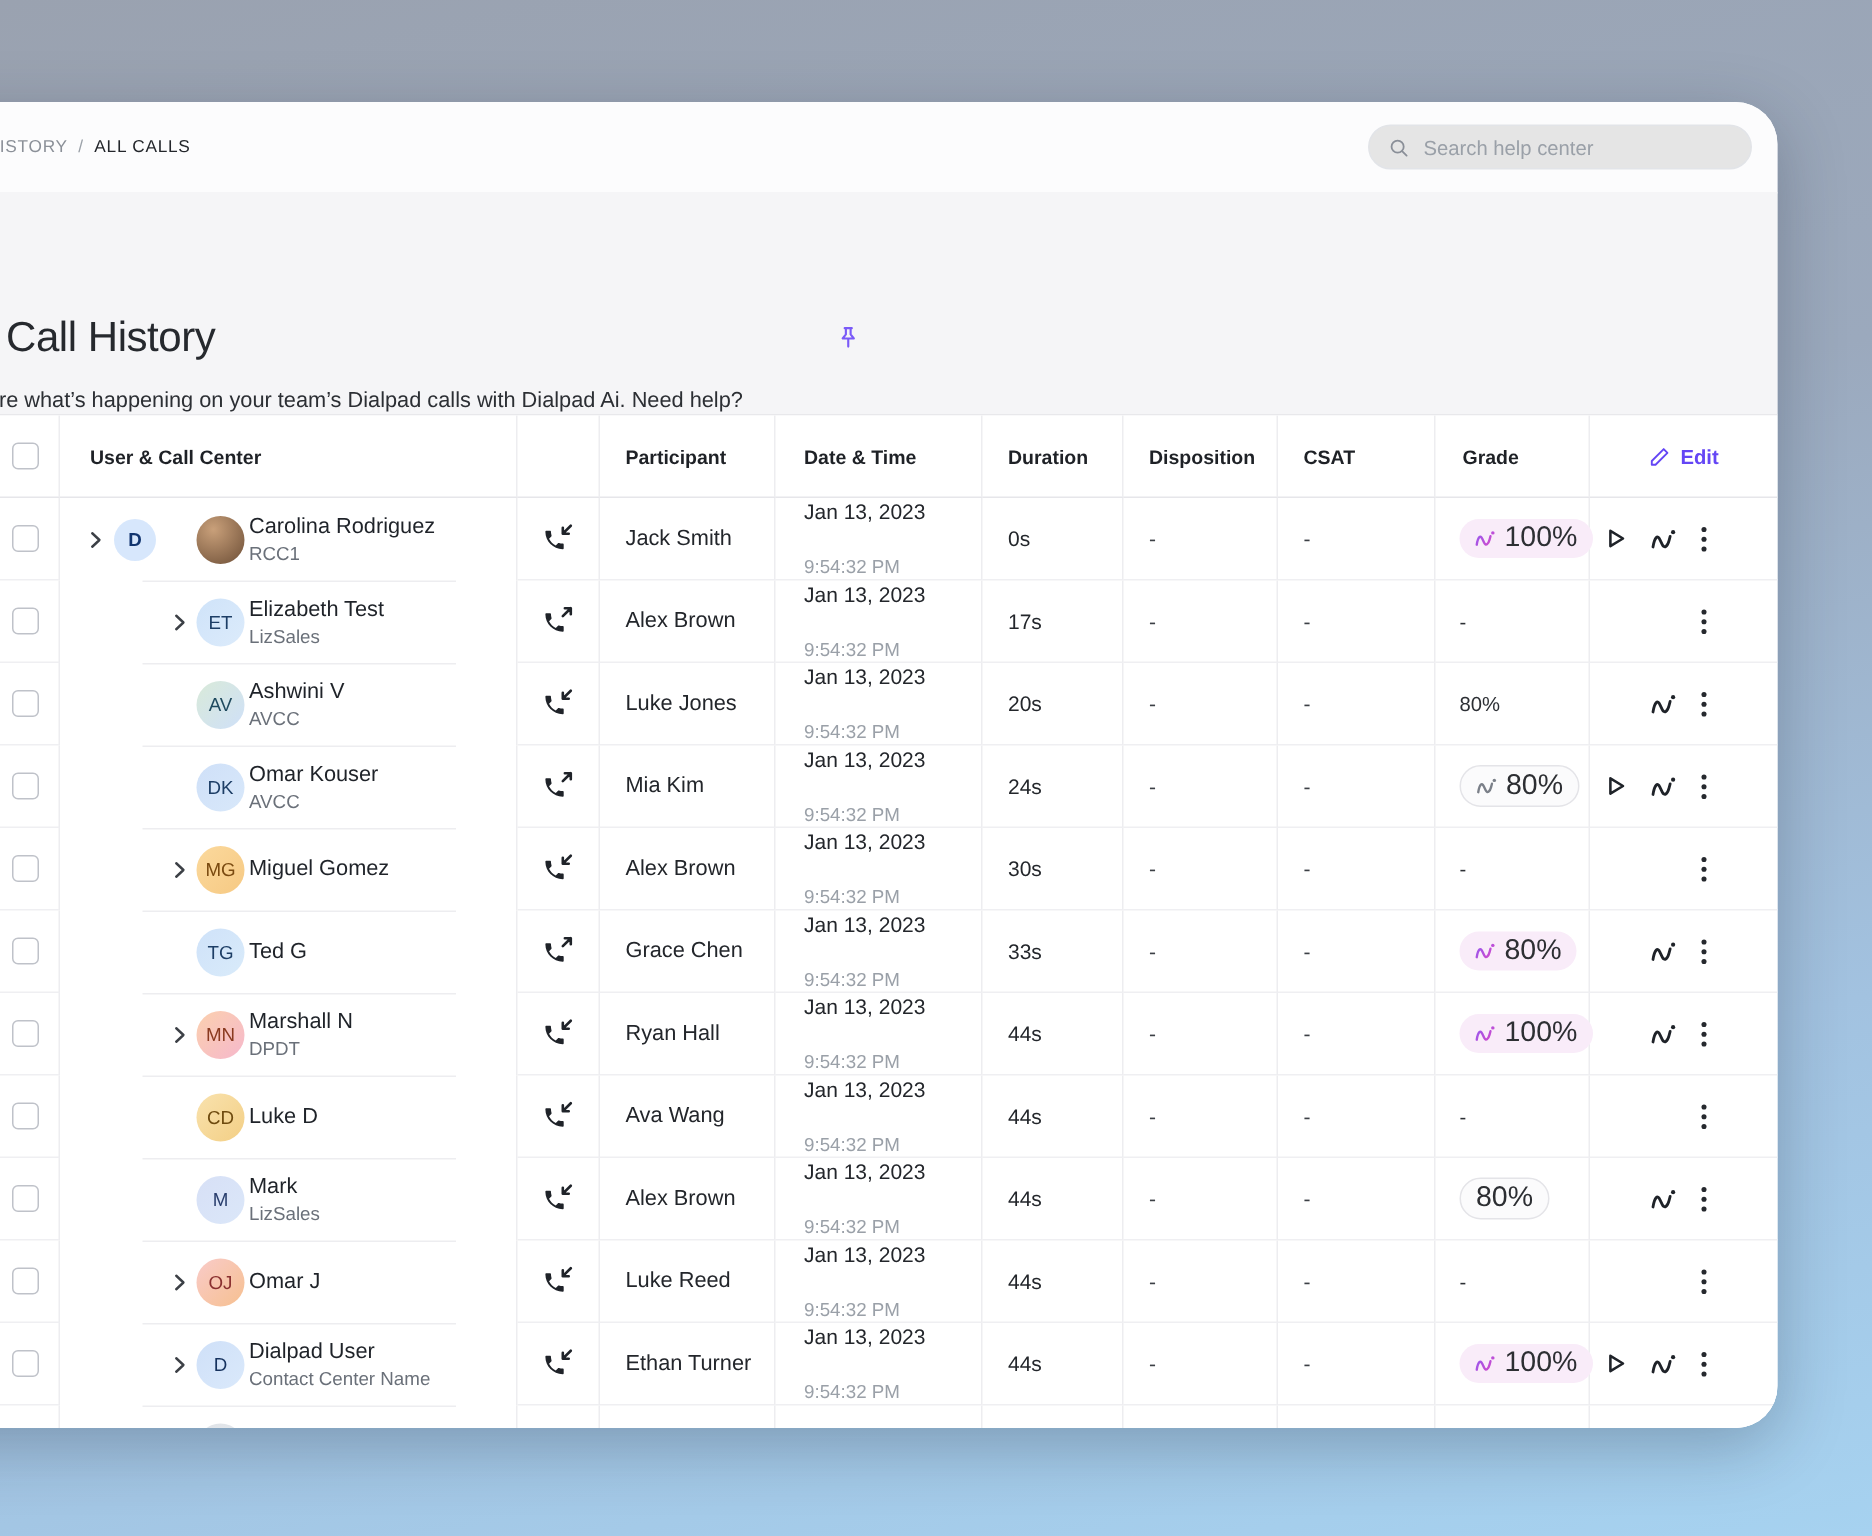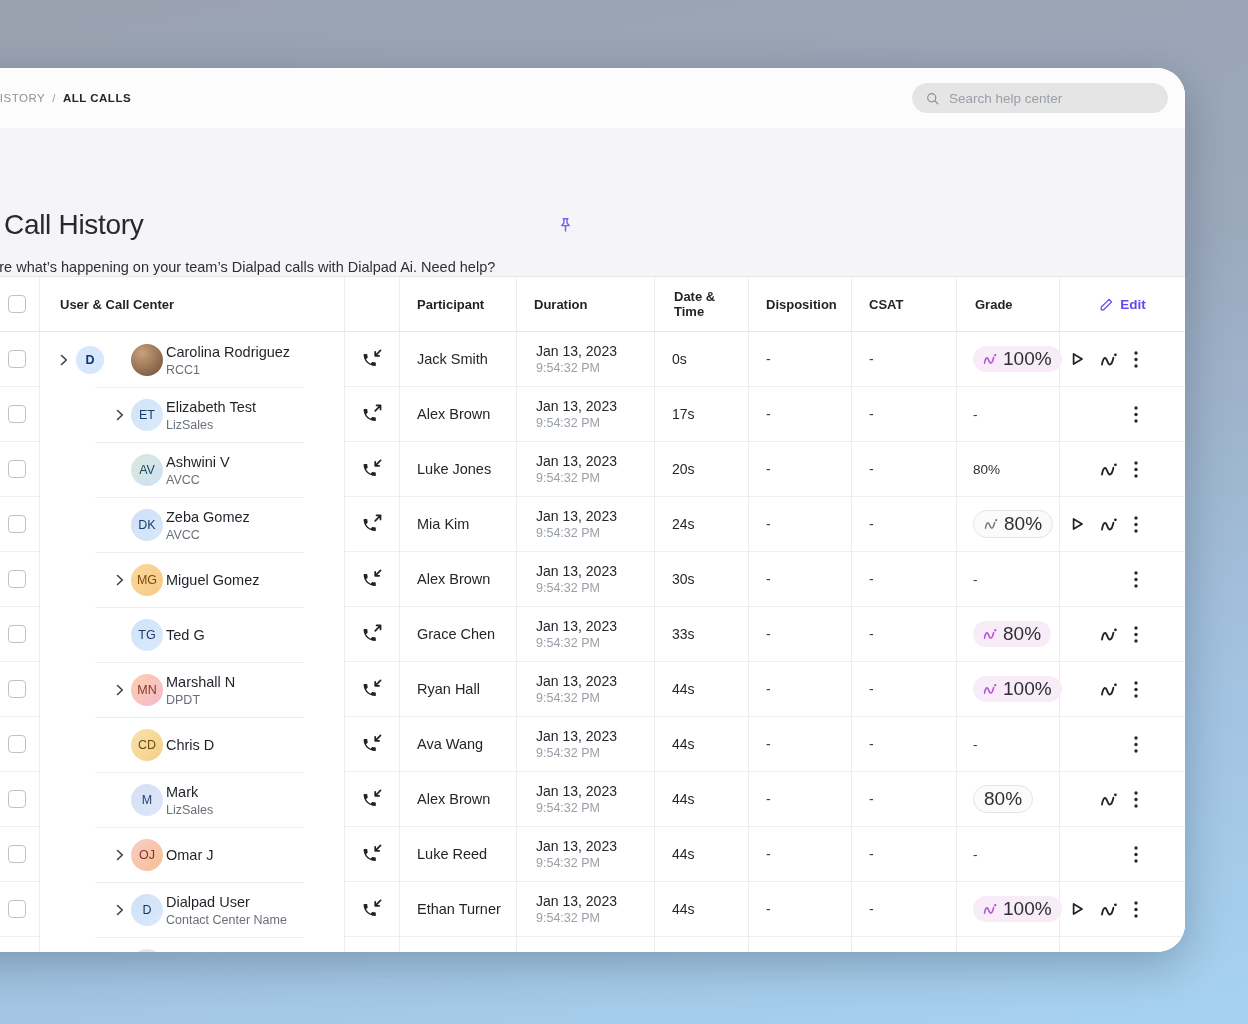--- a/index.html
+++ b/index.html
@@ -12,21 +12,21 @@
     position:absolute;left:-60px;top:68px;width:1245px;height:884px;
     background:#fcfcfd;border-radius:0 28px 28px 0;overflow:hidden;
     box-shadow:0 12px 44px rgba(25,35,55,.28);
   }
   
   .topbar{position:absolute;left:0;top:0;width:100%;height:60px;background:#fcfcfd;border-bottom:1px solid #ececef}
   .crumbs{position:absolute;left:51px;top:0;height:60px;display:flex;align-items:center;gap:7px;
     font-size:11.5px;letter-spacing:.5px;white-space:nowrap}
   .crumb-muted{color:#8b9098;font-weight:500}
   .crumb-sep{color:#9aa0a8}
-  .crumb-cur{color:#23262b;font-weight:700}
+  .crumb-cur{color:#23262b;font-weight:400}
   .helpsearch{position:absolute;left:972px;top:15px;width:256px;height:30px;background:#e5e5e5;
     border:1px solid #e2e4e8;border-radius:16px;display:flex;align-items:center;gap:7px;padding:0 12px;box-sizing:border-box}
   .helpsearch input{border:none;outline:none;background:transparent;font-family:"Liberation Sans",sans-serif;
     font-size:13.5px;color:#3c4046;width:100%}
   .helpsearch input::placeholder{color:#9aa0a8}
   
   .hero{position:absolute;left:0;top:60px;width:100%;height:148px;background:#f5f5f7}
   .page-title{position:absolute;left:64px;top:81px;font-size:28px;font-weight:400;color:#26292e;letter-spacing:-.3px}
   .pin-btn{position:absolute;left:612px;top:84px;width:26px;height:26px;display:flex;align-items:center;justify-content:center;cursor:pointer}
   .subtitle{position:absolute;left:23px;top:131px;font-size:14.5px;color:#2c2f34;white-space:nowrap}
@@ -53,21 +53,21 @@
   .uname{position:absolute;left:126px;top:50%;transform:translateY(-50%)}
   .uname .nm{font-size:14.5px;color:#1f2329;line-height:19px;white-space:nowrap}
   .uname .sub{font-size:12.5px;color:#6a7079;line-height:16px;white-space:nowrap}
   .chev{position:absolute;top:50%;transform:translateY(-50%);cursor:pointer;display:flex}
   .chip-co{position:absolute;left:36px;top:50%;transform:translateY(-50%);width:28px;height:28px;border-radius:50%;
     display:flex;align-items:center;justify-content:center;font-size:12.5px;font-weight:700}
   .ava{position:absolute;left:91px;top:50%;transform:translateY(-50%);width:32px;height:32px;border-radius:50%;
     display:flex;align-items:center;justify-content:center;font-size:12.5px;font-weight:400}
   .c.icon{justify-content:center}
   .c.part{padding-left:17px;font-size:14.5px;color:#23262b}
-  .c.date{padding-left:19px;flex-direction:column;justify-content:center;align-items:flex-start}
+  .c.date{padding-left:19px;flex-direction:column;justify-content:space-between;align-items:flex-start}
   .c.date .d1{font-size:14px;color:#23262b;line-height:18px}
   .c.date .d2{font-size:12.5px;color:#9aa0a8;line-height:16px}
   .c.dur{padding-left:17px;font-size:14px;color:#23262b}
   .c.dash{padding-left:17px;font-size:14px;color:#3c4046}
   .c.grade{padding-left:16px;font-size:13.5px;color:#2c2f34}
   .pill{display:inline-flex;align-items:center;gap:5px;height:26px;padding:0 10px;border-radius:14px;font-size:19px;color:#2d2f33}
   .pill.pink{background:#f9ecf9}
   .pill.gray{background:#fbfbfc;border:1px solid #e4e4e8}
   .c.acts{justify-content:flex-end;padding-right:47px;gap:15px}
   .abtn{display:flex;align-items:center;justify-content:center;cursor:pointer}
@@ -132,22 +132,22 @@
   </div>
 
   <div class="table">
     <div class="row hrow">
       <div class="c">
           <span class="cb"></span>
         </div>
       <div class="c" style="padding-left:20px">User &amp; Call Center</div>
       <div class="c"></div>
       <div class="c" style="padding-left:17px">Participant</div>
+      <div class="c" style="padding-left:19px">Date &amp; Time</div>
       <div class="c" style="padding-left:17px">Duration</div>
-      <div class="c" style="padding-left:19px">Date &amp; Time</div>
       <div class="c" style="padding-left:17px">Disposition</div>
       <div class="c" style="padding-left:17px">CSAT</div>
       <div class="c" style="padding-left:18px">Grade</div>
       <div class="c editc">
         <span class="edit-wrap">
           <svg width="15" height="15" viewBox="0 0 24 24" fill="none" stroke="#6446f5" stroke-width="2" stroke-linecap="round" stroke-linejoin="round">
               <path d="M16.2 3.8l4 4L7.5 20.5H3.5v-4z"></path>
             </svg>
           <span class="editlbl">Edit</span>
         </span>
@@ -298,21 +298,21 @@
               </svg>
             </span>
           </div>
         </div>
         <div class="row">
           <div class="c">
             <span class="cb"></span>
           </div>
           <div class="c user">
             <span class="ava" style="background:linear-gradient(135deg,#cfe0f8,#d8e8fa);color:#1d3e66">DK</span>
-            <span class="uname"><span class="nm">Zeba Gomez</span><span class="sub" style="display:block">AVCC</span></span>
+            <span class="uname"><span class="nm">Omar Kouser</span><span class="sub" style="display:block">AVCC</span></span>
           </div>
           <div class="c icon">
             <svg width="22" height="22" viewBox="0 0 24 24">
               <path d="M6.62 10.79c1.44 2.83 3.76 5.14 6.59 6.59l2.2-2.2c.27-.27.67-.36 1.02-.24 1.12.37 2.33.57 3.57.57.55 0 1 .45 1 1V20c0 .55-.45 1-1 1-9.39 0-17-7.61-17-17 0-.55.45-1 1-1h3.5c.55 0 1 .45 1 1 0 1.25.2 2.45.57 3.57.11.35.03.74-.25 1.02l-2.2 2.2z" fill="#1f2329" transform="translate(0.6 4.2) scale(0.74)"></path>
               <path d="M15.5 8.5 L21.3 2.7 M17 2.7 H21.3 V7" stroke="#1f2329" stroke-width="1.9" fill="none" stroke-linecap="round" stroke-linejoin="round"></path>
             </svg>
           </div>
           <div class="c part">Mia Kim</div>
           <div class="c date">
             <span class="d1">Jan 13, 2023</span>
@@ -501,21 +501,21 @@
               </svg>
             </span>
           </div>
         </div>
         <div class="row">
           <div class="c">
             <span class="cb"></span>
           </div>
           <div class="c user">
             <span class="ava" style="background:linear-gradient(135deg,#f9e2ae,#f3cf85);color:#6e4a0e">CD</span>
-            <span class="uname"><span class="nm">Chris D</span></span>
+            <span class="uname"><span class="nm">Luke D</span></span>
           </div>
           <div class="c icon">
             <svg width="22" height="22" viewBox="0 0 24 24">
               <path d="M6.62 10.79c1.44 2.83 3.76 5.14 6.59 6.59l2.2-2.2c.27-.27.67-.36 1.02-.24 1.12.37 2.33.57 3.57.57.55 0 1 .45 1 1V20c0 .55-.45 1-1 1-9.39 0-17-7.61-17-17 0-.55.45-1 1-1h3.5c.55 0 1 .45 1 1 0 1.25.2 2.45.57 3.57.11.35.03.74-.25 1.02l-2.2 2.2z" fill="#1f2329" transform="translate(0.6 4.2) scale(0.74)"></path>
               <path d="M21.3 2.7 L15.5 8.5 M15.5 4.2 V8.5 H19.8" stroke="#1f2329" stroke-width="1.9" fill="none" stroke-linecap="round" stroke-linejoin="round"></path>
             </svg>
           </div>
           <div class="c part">Ava Wang</div>
           <div class="c date">
             <span class="d1">Jan 13, 2023</span>

